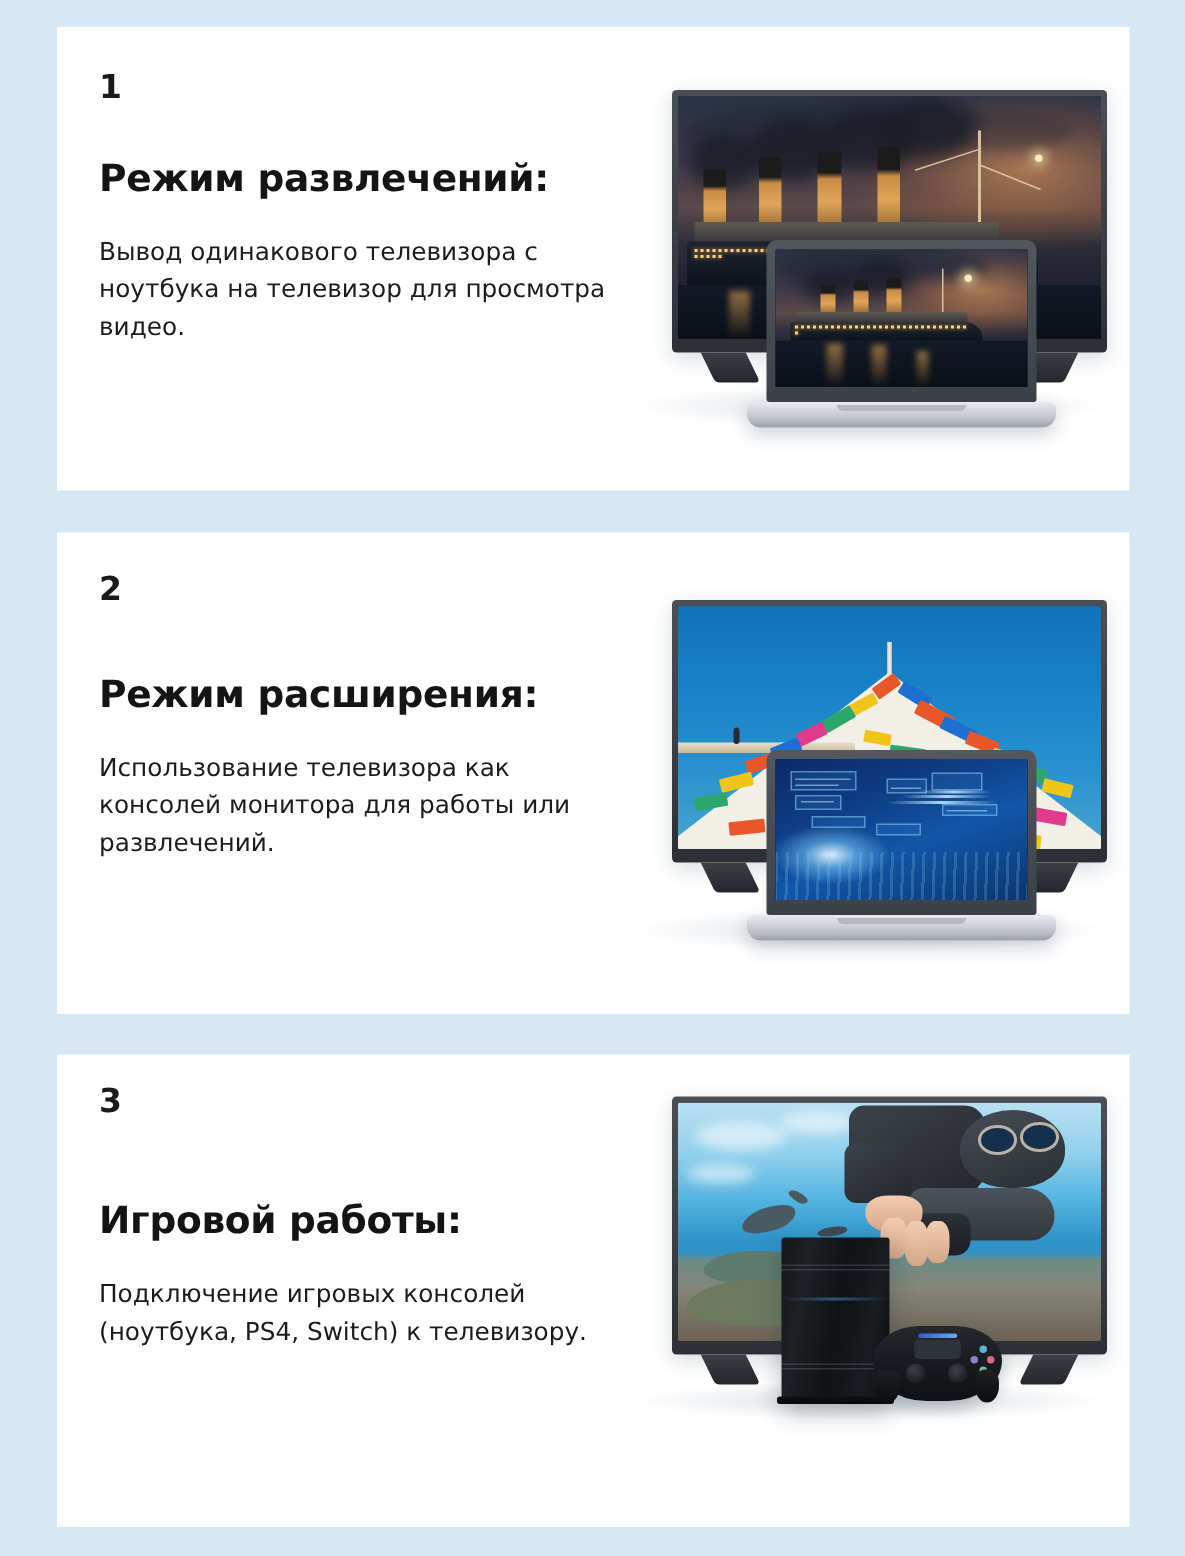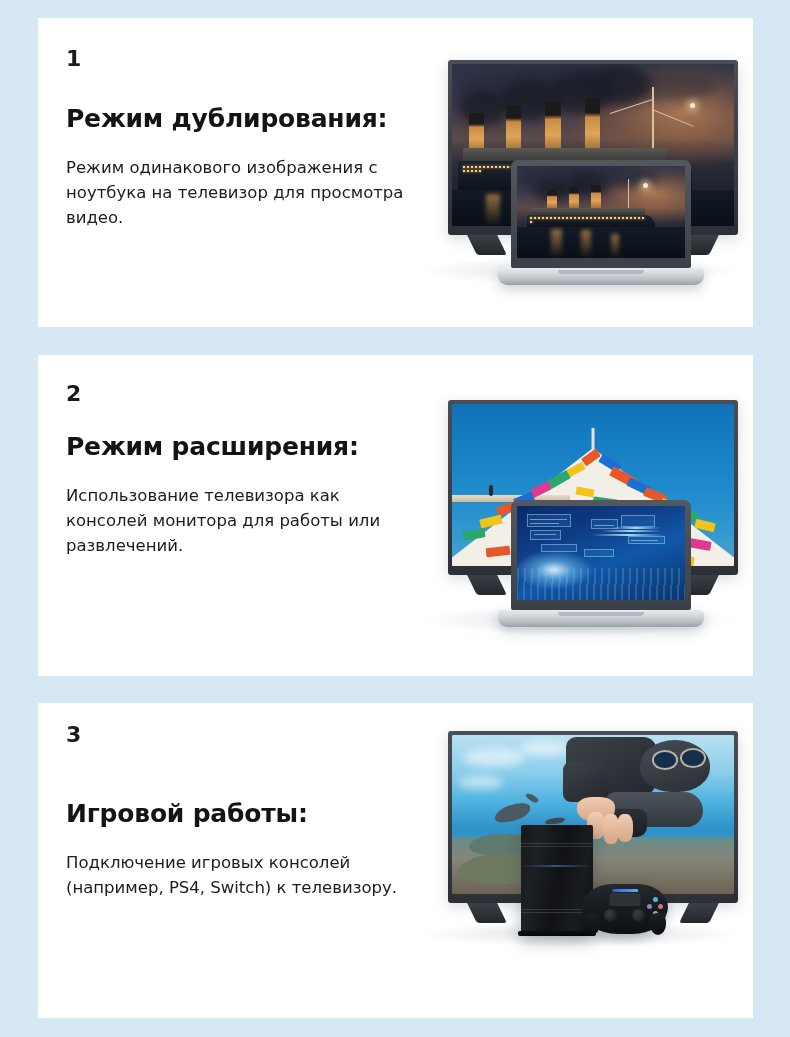--- a/index.html
+++ b/index.html
@@ -43,21 +43,21 @@
   .step-desc {
     font-size: 16.5px;
     font-weight: 400;
     color: #1c1c1c;
     line-height: 25px;
   }
   #card-1 .step-num  { margin-top: 28px; }
   #card-1 .step-title{ margin-top: 33px; }
   #card-1 .step-desc { margin-top: 22px; }
   #card-2 .step-num  { margin-top: 26px; }
-  #card-2 .step-title{ margin-top: 26px; }
+  #card-2 .step-title{ margin-top: 42px; }
   #card-2 .step-desc { margin-top: 22px; }
   #card-3 .step-num  { margin-top: 19px; }
   #card-3 .step-title{ margin-top: 52px; }
   #card-3 .step-desc { margin-top: 22px; }
 
   
   .devices {
     position: absolute;
     left: 372px;
     top: 0;
@@ -222,22 +222,22 @@
     background: radial-gradient(ellipse at center, rgba(80,100,120,0.22) 0%, rgba(80,100,120,0) 70%); }
 </style>
 </head>
 <body>
 
 <div class="page">
 
   <div class="card" id="card-1">
     <div class="text-col">
       <div class="step-num">1</div>
-      <div class="step-title">Режим дублирования:</div>
-      <div class="step-desc">Режим одинакового изображения с ноутбука на телевизор для просмотра видео.</div>
+      <div class="step-title">Режим развлечений:</div>
+      <div class="step-desc">Вывод одинакового телевизора с ноутбука на телевизор для просмотра видео.</div>
     </div>
 
     <div class="devices">
       <div class="shadow-soft" style="left:10px;top:238px;width:320px;height:30px;"></div>
 
       <div class="tv" style="left:38px;top:42px;width:290px;height:175px;">
         <div class="tv-body">
           <div class="tv-screen">
             <div class="sc-titanic">
               <div class="ti-cloud" style="left:2%;top:4%;width:40%;height:24%;"></div>
@@ -482,21 +482,21 @@
           <div class="laptop-notch"></div>
         </div>
       </div>
     </div>
   </div>
 
   <div class="card" id="card-3">
     <div class="text-col">
       <div class="step-num">3</div>
       <div class="step-title">Игровой работы:</div>
-      <div class="step-desc">Подключение игровых консолей (например, PS4, Switch) к телевизору.</div>
+      <div class="step-desc">Подключение игровых консолей (ноутбука, PS4, Switch) к телевизору.</div>
     </div>
 
     <div class="devices">
       <div class="shadow-soft" style="left:10px;top:218px;width:320px;height:26px;"></div>
 
       <div class="tv" style="left:38px;top:28px;width:290px;height:172px;">
         <div class="tv-body">
           <div class="tv-screen">
             <div class="sc-game">
               <div class="gm-cloud" style="left:4%;top:8%;width:22%;height:12%;"></div>

